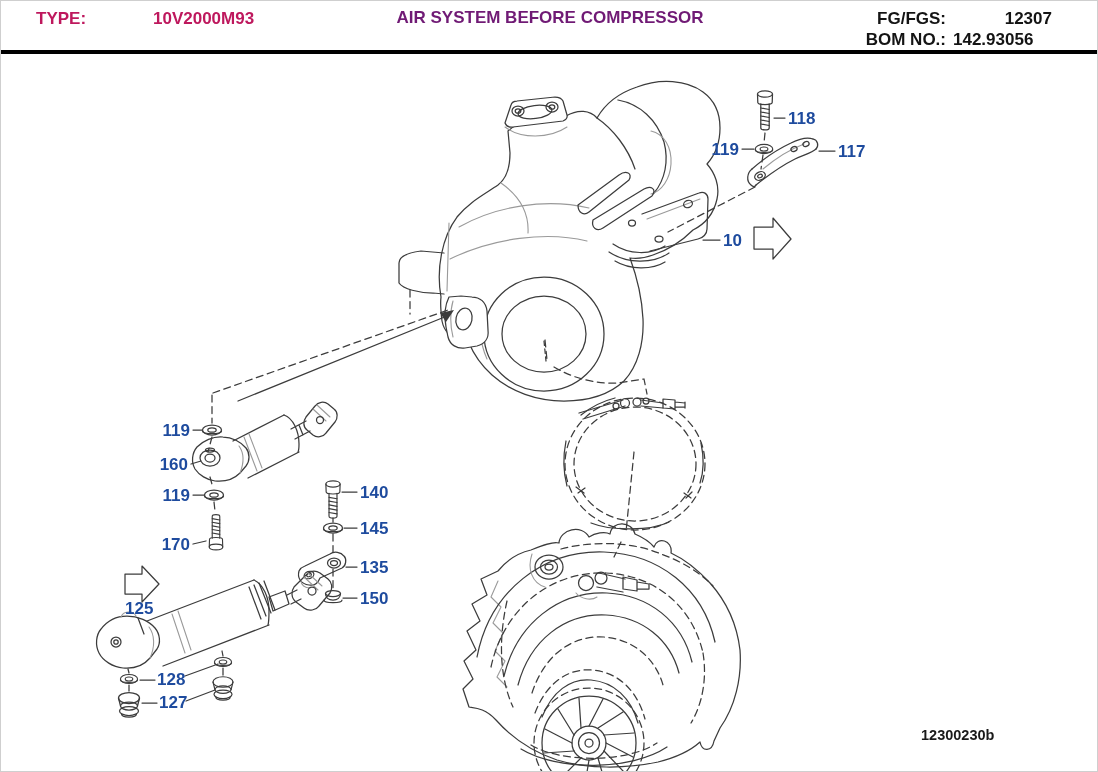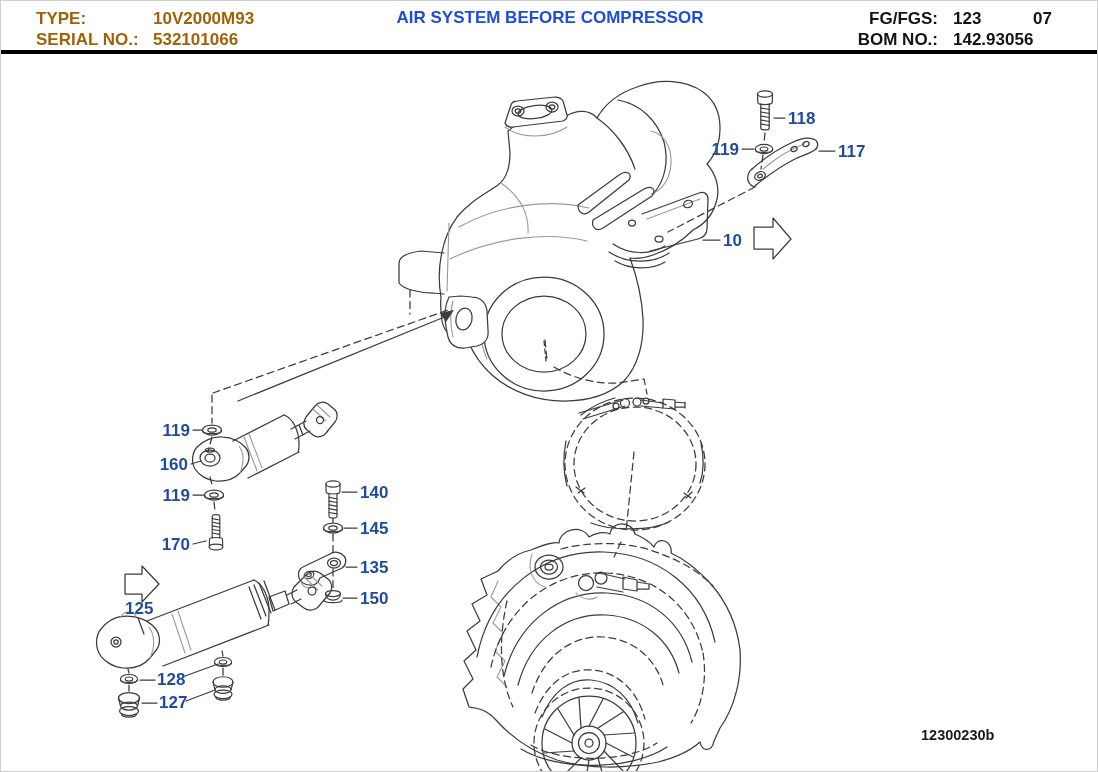--- a/index.html
+++ b/index.html
@@ -1,26 +1,26 @@
 <!DOCTYPE html>
 <html><head>
 <meta charset="utf-8">
 <style>
   html,body{margin:0;padding:0;background:#ffffff;}
   .page{position:relative;width:1098px;height:772px;background:#fff;overflow:hidden;
         border:1px solid #cfcfcf;box-sizing:border-box;
         font-family:"Liberation Sans",sans-serif;}
-  .hdr-left{position:absolute;top:7px;left:35px;color:#a16207;font-size:17px;font-weight:700;line-height:21px;}
+  .hdr-left{position:absolute;top:7px;left:35px;color:#be185d;font-size:17px;font-weight:700;line-height:21px;}
   .hrow .hlabel{display:inline-block;width:117px;}
   .hdr-title{position:absolute;top:7px;left:0;width:1098px;text-align:center;
-             color:#1d4ed8;font-size:17px;font-weight:700;}
+             color:#701a75;font-size:17px;font-weight:700;}
   .hdr-right{position:absolute;top:7px;right:45px;display:grid;grid-template-columns:auto 99px;
-             column-gap:15px;color:#141414;font-size:17px;font-weight:700;line-height:21px;}
+             column-gap:7px;color:#141414;font-size:17px;font-weight:700;line-height:21px;}
   .hr-label{text-align:right;}
-  .hr-val1{display:flex;justify-content:space-between;}
+  .hr-val1{display:flex;justify-content:flex-end;}
   .thick-rule{position:absolute;top:49px;left:0;width:1098px;height:4px;background:#000;}
   svg.diagram{position:absolute;top:0;left:0;}
   svg .ln, svg path, svg line, svg ellipse, svg circle, svg polyline
       {fill:none;stroke:#3c3c3c;stroke-width:1.25;stroke-linecap:round;stroke-linejoin:round;}
   svg .dash{stroke-dasharray:7 4.5;}
   svg .dash2{stroke-dasharray:4.5 3.5;}
   svg .ghost{stroke:#9a9a9a;stroke-width:1.1;}
   svg .fillw{fill:#ffffff;}
   svg .solidhead{fill:#3c3c3c;stroke:none;}
   svg text{stroke:none;fill:#1e4b9e;font-family:"Liberation Sans",sans-serif;
@@ -28,23 +28,20 @@
   svg text.dwg{fill:#1a1a1a;font-size:14.5px;}
 </style>
 </head>
 <body>
 
 <div class="page">
 
   <div class="hdr-left">
     <div class="hrow">
       <span class="hlabel">TYPE:</span><span>10V2000M93</span>
-    </div>
-    <div class="hrow">
-      <span class="hlabel">SERIAL NO.:</span><span>532101066</span>
     </div>
   </div>
   <div class="hdr-title">AIR SYSTEM BEFORE COMPRESSOR</div>
   <div class="hdr-right">
     <div class="hr-label">FG/FGS:</div>
     <div class="hr-val1">
       <span>123</span>
       <span>07</span>
     </div>
     <div class="hr-label">BOM NO.:</div>

